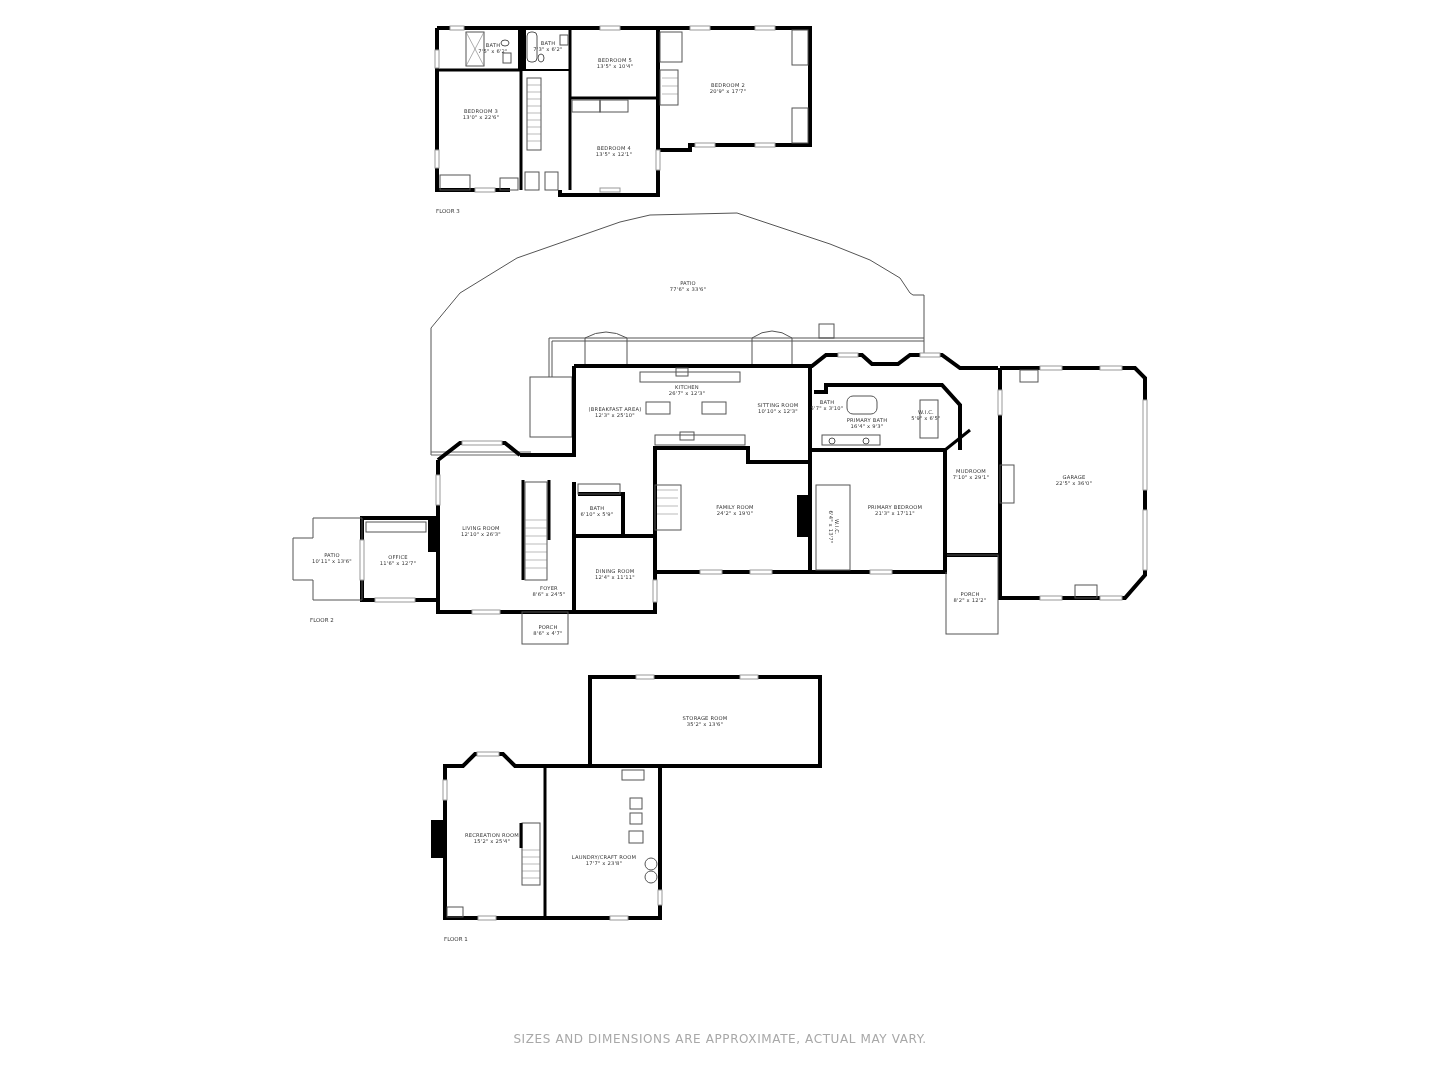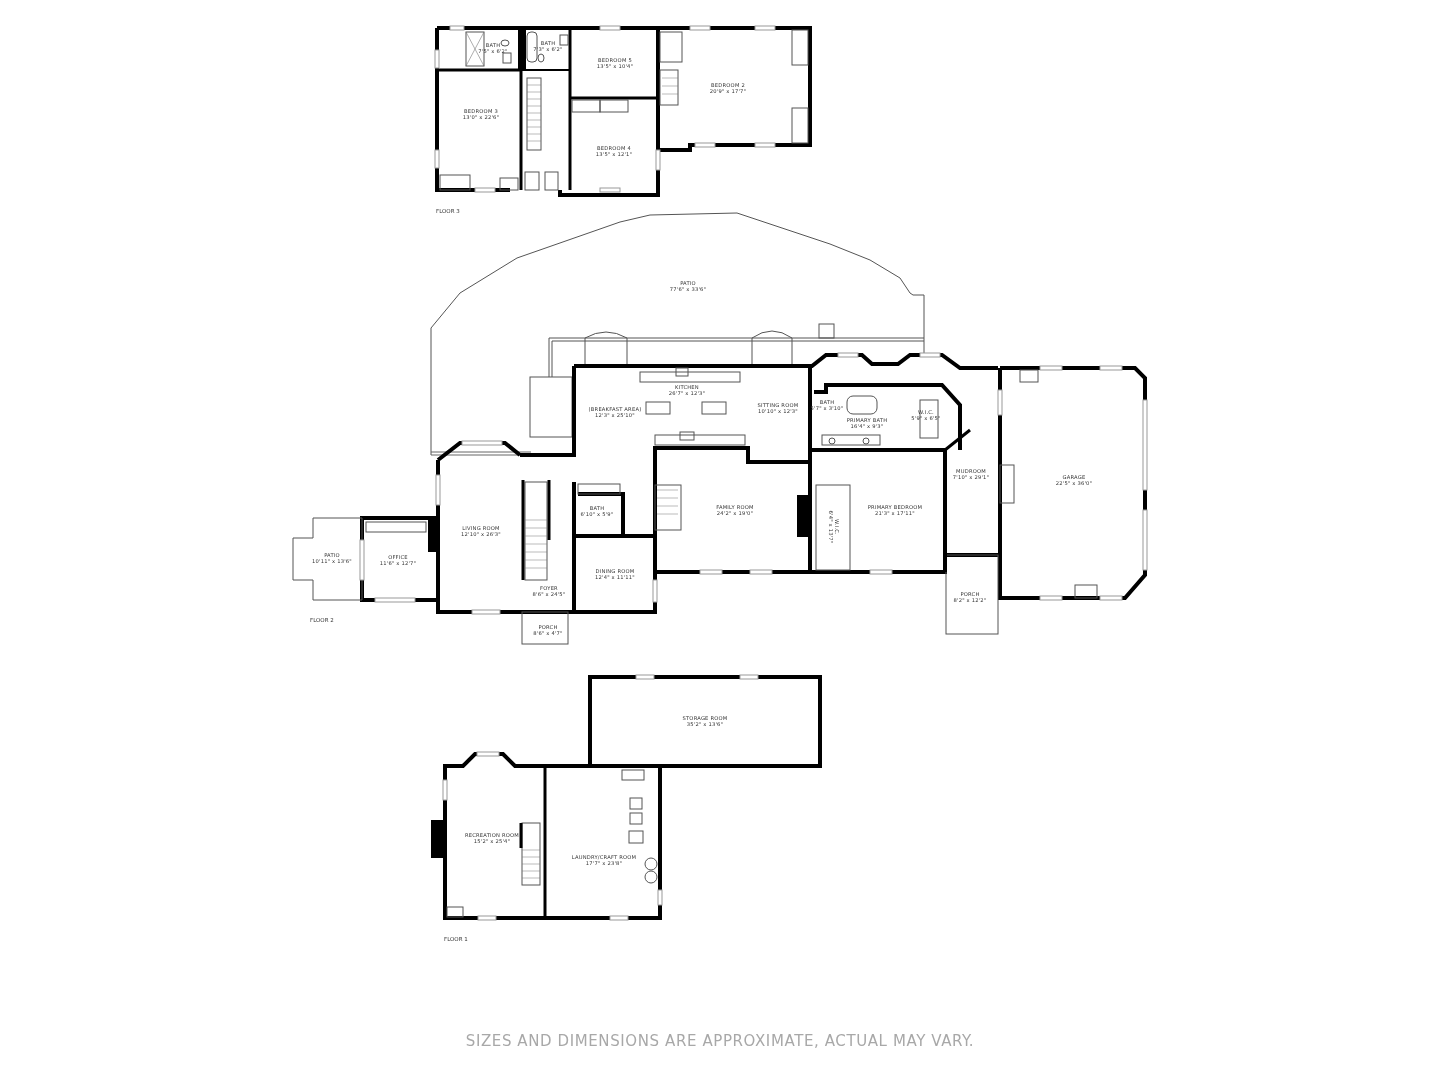--- a/index.html
+++ b/index.html
@@ -4,21 +4,21 @@
 <style>
   html, body { margin:0; padding:0; background:#ffffff; }
   body { width:1440px; height:1080px; position:relative; overflow:hidden; font-family:"DejaVu Sans", sans-serif; }
   svg { position:absolute; left:0; top:0; }
   .wall { fill:#000; }
   .thin { fill:none; stroke:#555; stroke-width:1; }
   .thick { fill:none; stroke:#000; stroke-width:4; }
   .win { fill:#fff; stroke:#999; stroke-width:1; }
   .rl { font-family:"DejaVu Sans", sans-serif; font-size:5.2px; fill:#333; text-anchor:middle; letter-spacing:0.2px; }
   .fl { font-family:"DejaVu Sans", sans-serif; font-size:5.5px; fill:#333; }
-  .disclaimer { position:absolute; left:0; width:1440px; top:1032px; text-align:center; font-family:"DejaVu Sans", sans-serif; font-size:15px; color:#a8a8a8; letter-spacing:0.6px; }
+  .disclaimer { position:absolute; left:0; width:1440px; top:1032px; text-align:center; font-family:"DejaVu Sans", sans-serif; font-size:12px; color:#a8a8a8; letter-spacing:0.6px; }
 </style>
 </head>
 <body>
 
 <svg width="1440" height="1080" viewBox="0 0 1440 1080">
 
   <g>
 
     <polyline class="thick" points="437,28 437,190 510,190"></polyline>
     <polyline class="thick" points="437,28 658,28 658,195 560,195 560,190"></polyline>

